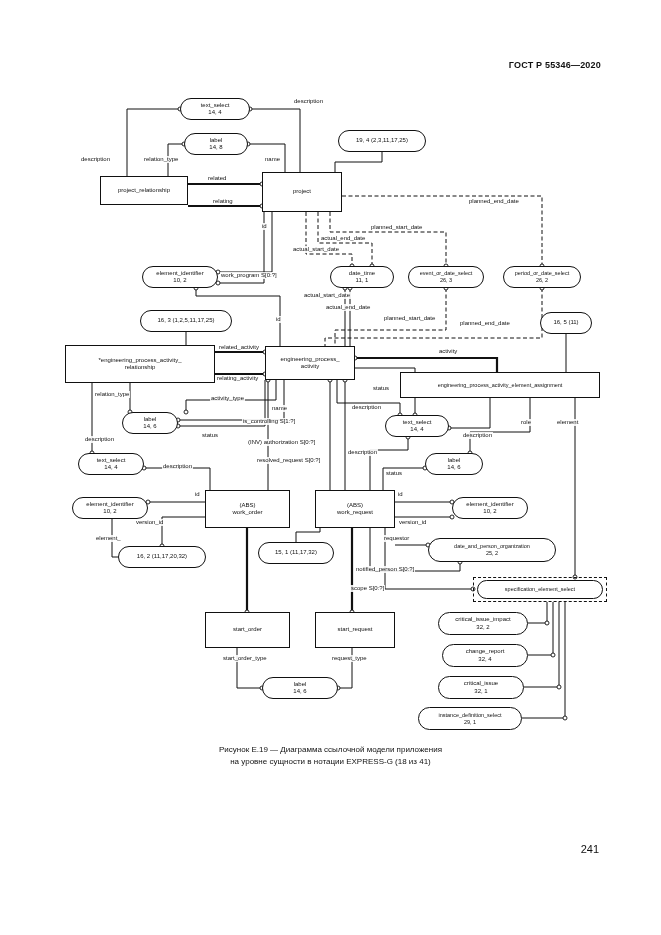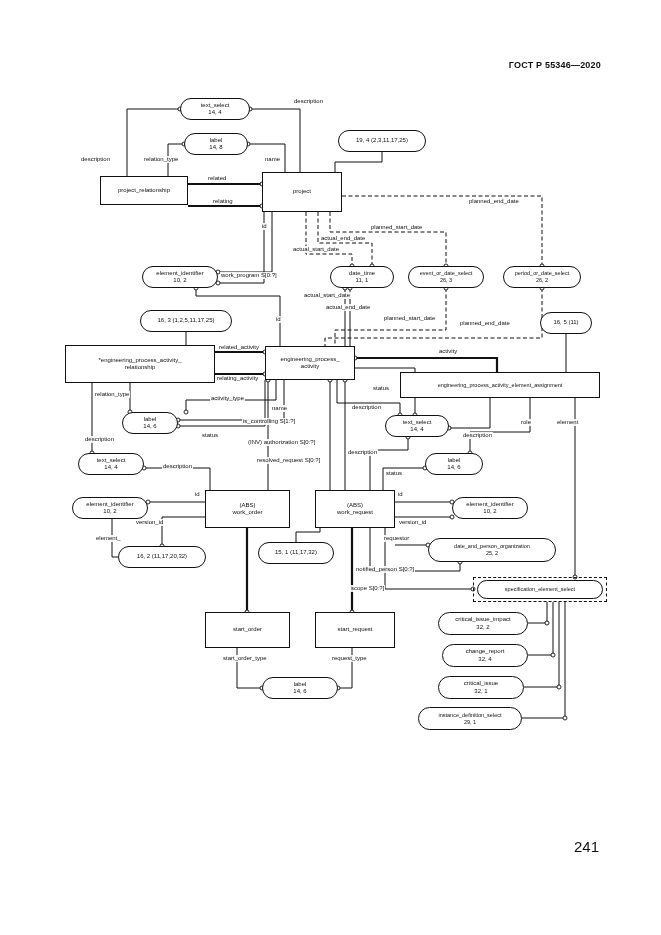--- a/index.html
+++ b/index.html
@@ -1,19 +1,19 @@
 <!DOCTYPE html>
 <html><head>
 <meta charset="utf-8">
 <style>
   html,body{margin:0;padding:0;background:#e8e8e8;}
   .page{position:relative;width:661px;height:935px;background:#ffffff;margin:0 auto;
         font-family:"Liberation Sans",sans-serif;color:#111;overflow:hidden;}
   .doc-header{position:absolute;top:60px;right:60px;font-size:9px;font-weight:bold;letter-spacing:.2px;}
-  .page-number{position:absolute;bottom:80px;right:62px;font-size:15px;margin-left:42px;}
+  .page-number{position:absolute;bottom:80px;right:62px;font-size:11px;margin-left:42px;}
   .caption{position:absolute;top:744px;left:0;width:661px;text-align:center;font-size:8px;line-height:1.55;}
   #edge-layer{position:absolute;left:0;top:0;}
   #node-layer{position:absolute;left:0;top:0;width:661px;height:935px;}
   .node{position:absolute;box-sizing:border-box;display:flex;flex-direction:column;align-items:center;
         justify-content:center;font-size:6px;line-height:1.2;text-align:center;white-space:nowrap;
         background:#fff;border:1px solid #111;}
   .node.oval{border-radius:999px;}
   .node.dashed{border-style:dashed;background:transparent;}
   .lbl{position:absolute;font-size:6px;line-height:1.1;white-space:nowrap;background:rgba(255,255,255,.88);
        padding:0 1px;}
@@ -297,15 +297,19 @@
       <div class="lbl" style="left: 135px; top: 519px;">version_id</div>
       <div class="lbl" style="left: 398px; top: 519px;">version_id</div>
       <div class="lbl" style="left: 95px; top: 535px;">element_</div>
       <div class="lbl" style="left: 383px; top: 535px;">requestor</div>
       <div class="lbl" style="left: 355px; top: 566px;">notified_person S[0:?]</div>
       <div class="lbl" style="left: 350px; top: 585px;">scope S[0:?]</div>
       <div class="lbl" style="left: 222px; top: 655px;">start_order_type</div>
       <div class="lbl" style="left: 331px; top: 655px;">request_type</div>
     </div>
 
+  <div class="caption">
+    <div>Рисунок Е.19 — Диаграмма ссылочной модели приложения</div>
+    <div>на уровне сущности в нотации EXPRESS-G (18 из 41)</div>
+  </div>
 
   <div class="page-number">241</div>
 </div>
 
 </body></html>

